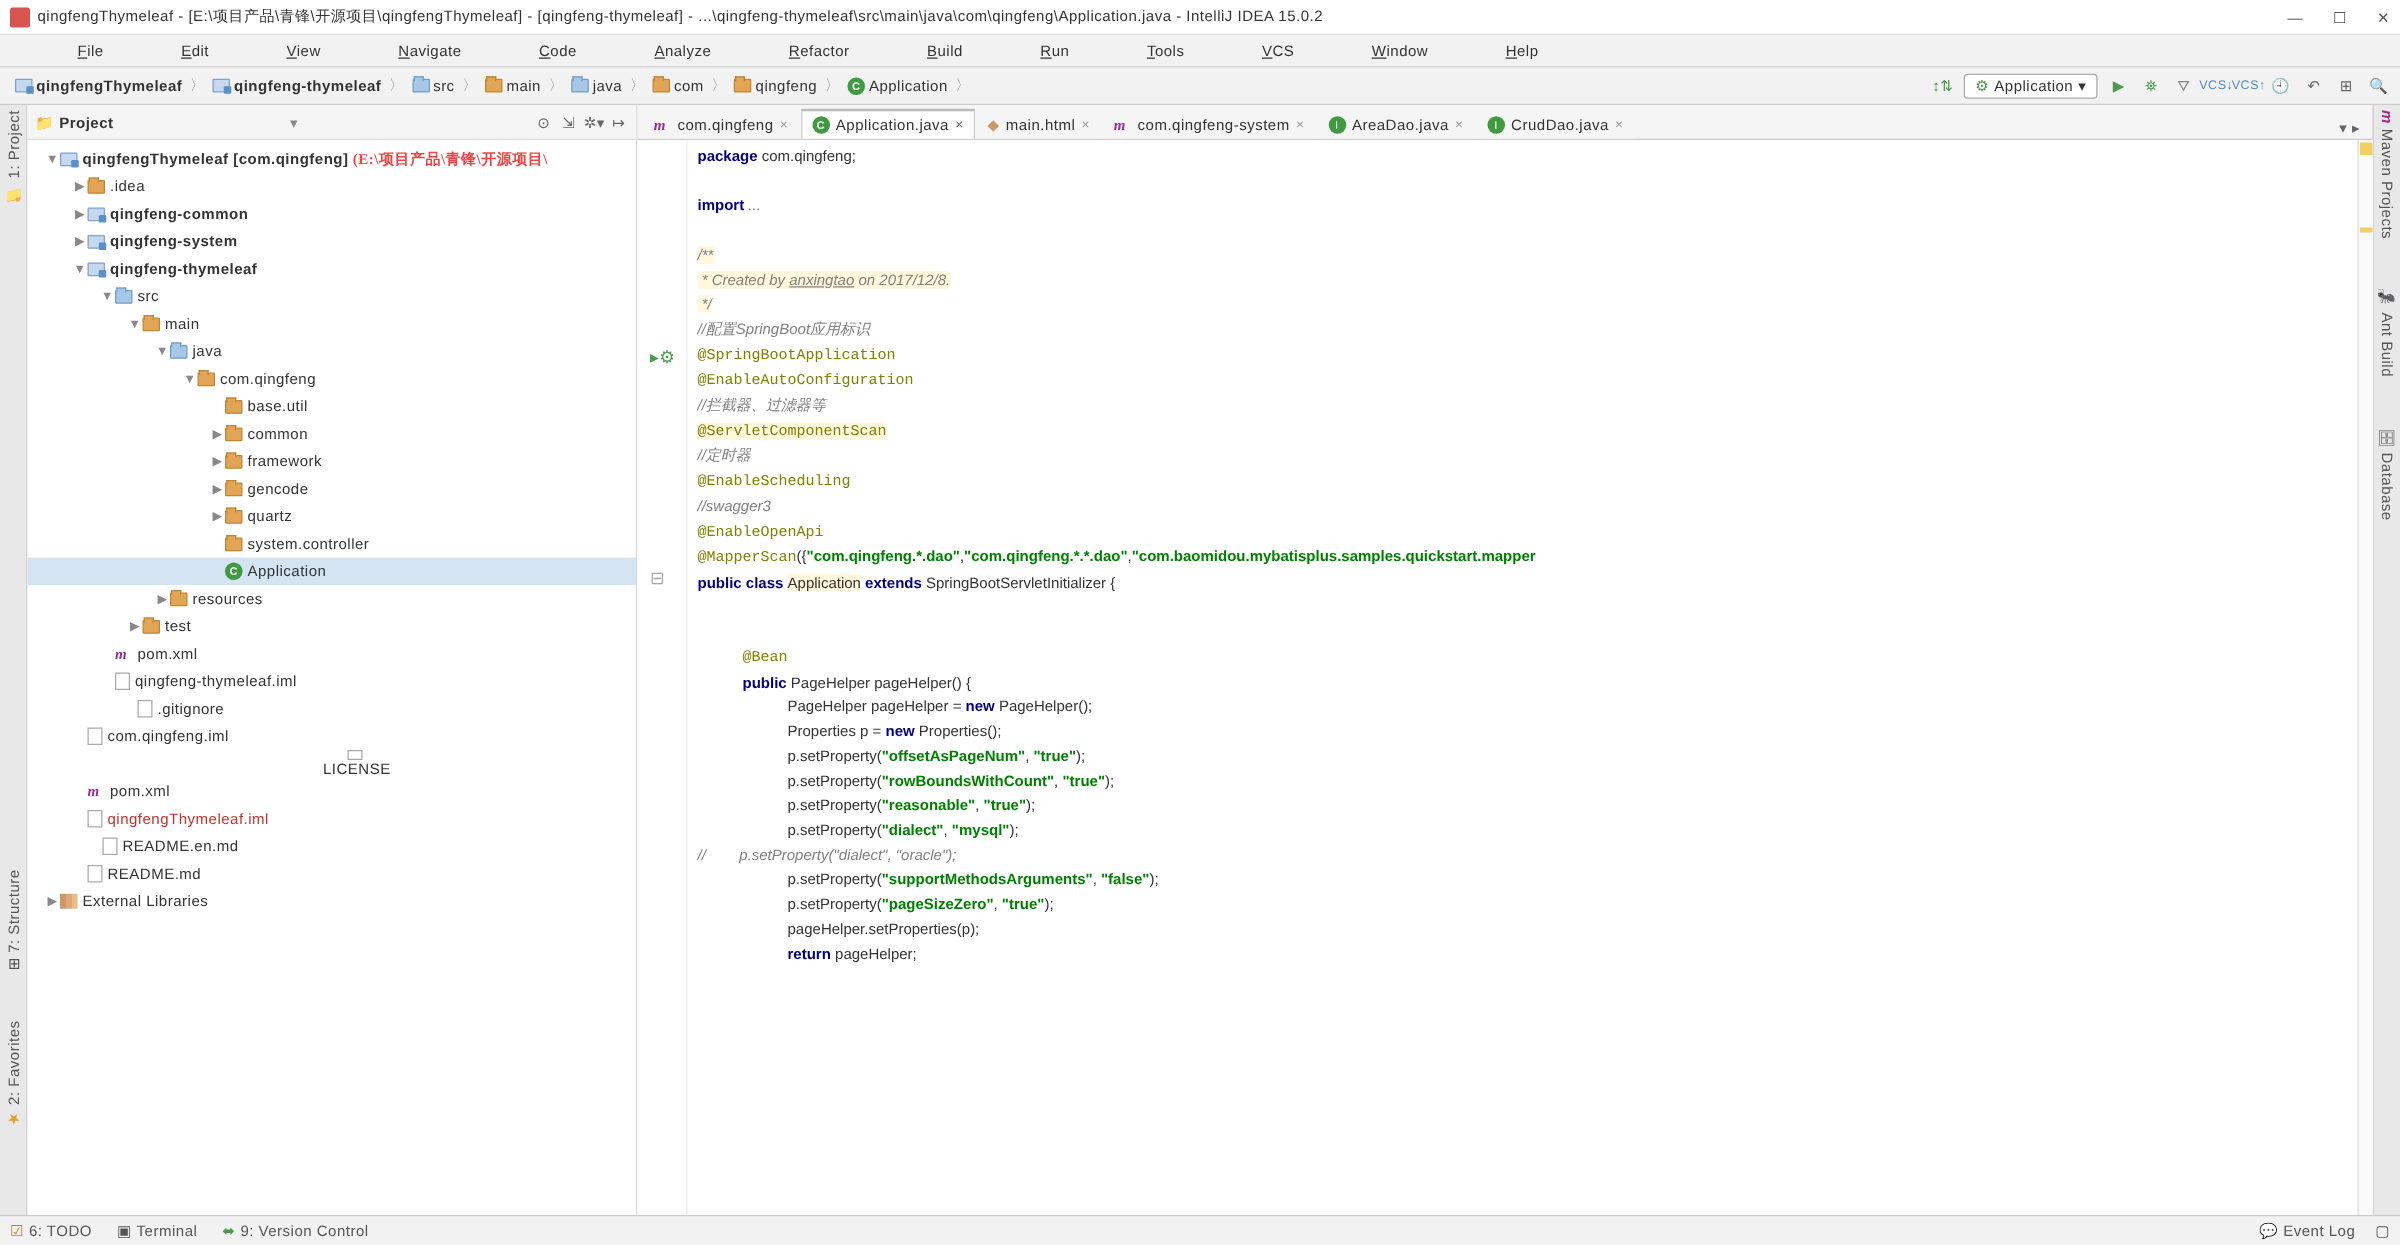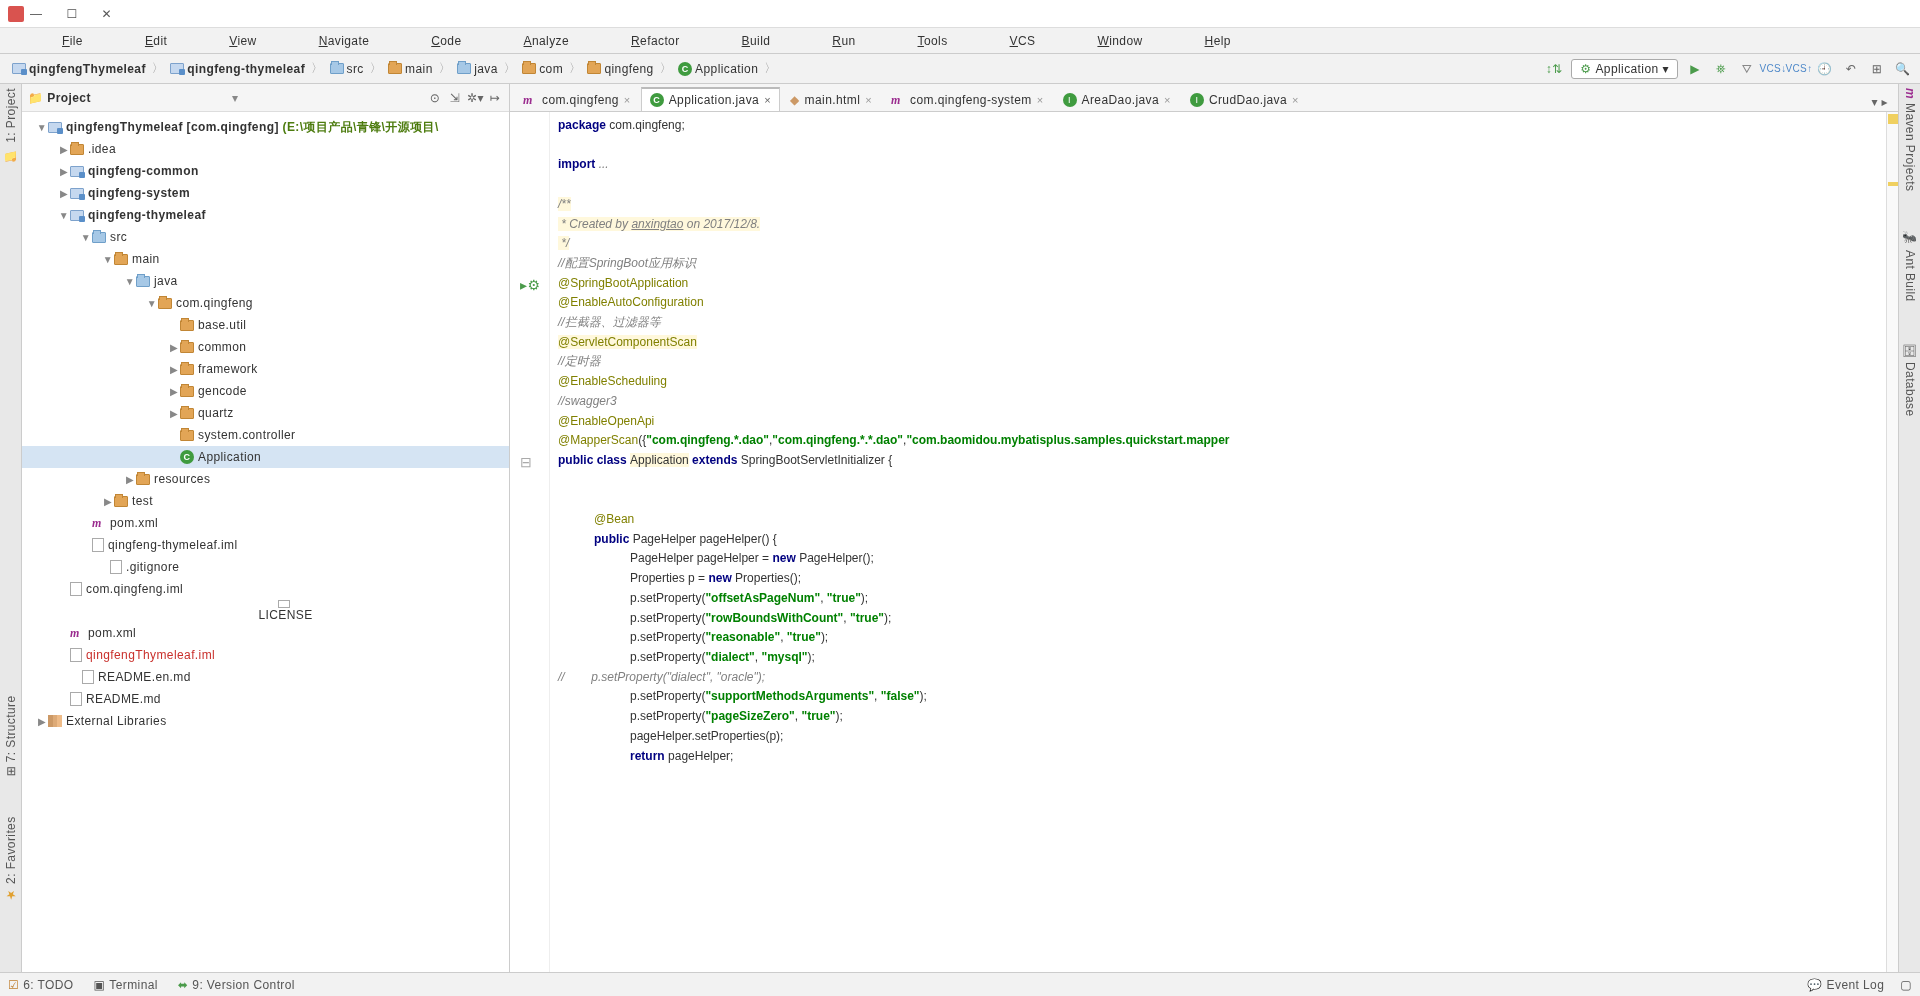--- a/index.html
+++ b/index.html
@@ -27,59 +27,60 @@
 .leftstrip .tool { writing-mode: vertical-rl; transform: rotate(180deg); font-size:11px; color:#555; display:flex; align-items:center; gap:4px; }
 .projectpane { width:488px; background:#fff; border-right:1px solid #ccc; display:flex; flex-direction:column; min-height:0; }
 .panehead { height:28px; background:#f5f5f5; border-bottom:1px solid #ddd; display:flex; align-items:center; padding:0 6px; gap:4px; }
 .panehead .title { flex:1; font-weight:bold; }
 .panehead .ic { width:16px; text-align:center; color:#666; cursor:default; }
 .tree { flex:1; overflow:auto; padding:4px 0; }
 .tree-row { display:flex; align-items:center; height:22px; white-space:nowrap; cursor:default; }
 .tree-row .arrow { width:12px; text-align:center; color:#888; font-size:10px; }
 .tree-row .noarrow { width:12px; }
 .tree-row .lbl { margin-left:4px; }
-.tree-row .gray { color:#4d7c0f; }
+.tree-row .gray { color:#ef4444;font-family:Liberation Serif, serif; }
 .tree-row .red { color:#c9302c; }
 .tree-row.bold .lbl { font-weight:bold; }
 .file-icon { display:inline-block; width:12px; height:14px; background:#fff; border:1px solid #aaa; }
 .m-icon { display:inline-block; width:14px; height:14px; color:#9b2d8f; font-weight:bold; font-style:italic; font-family:serif; }
 .c-icon { display:inline-block; width:14px; height:14px; border-radius:50%; background:#3f9b3f; color:#fff; font-size:9px; line-height:14px; text-align:center; font-weight:bold; }
 .i-icon { display:inline-block; width:14px; height:14px; border-radius:50%; background:#3f9b3f; color:#fff; font-size:9px; line-height:14px; text-align:center; }
 .lib-icon { display:inline-block; width:14px; height:12px; background:linear-gradient(to right,#c96 33%,#da7 33% 66%,#eb8 66%); }
 .editor { flex:1; display:flex; flex-direction:column; min-width:0; }
 .tabs { height:28px; background:#f5f5f5; border-bottom:1px solid #ccc; display:flex; align-items:flex-end; padding:0 4px; overflow:hidden; }
 .tab { display:flex; align-items:center; gap:5px; padding:4px 8px; border:1px solid transparent; border-bottom:none; background:#f5f5f5; cursor:default; margin-right:1px; }
 .tab.active { background:#fff; border-color:#ccc; border-top:2px solid #bbb; }
 .tab .close { color:#999; font-size:11px; }
 .tab.active .close { color:#666; }
 .tabs .more { margin-left:auto; padding:2px 6px; color:#666; }
 .code { flex:1; background:#fff; display:flex; min-height:0; position:relative; }
 .gutter { width:40px; background:#fff; border-right:1px solid #eee; position:relative; }
 .gutter .gic { position:absolute; left:10px; font-size:14px; }
 .codebody { flex:1; font-family:"Consolas","Courier New",monospace; font-size:15px; line-height:19.7px; padding:4px 0 0 8px; white-space:pre; overflow:hidden; letter-spacing:0; }
 .kw { color:#000080; font-weight:bold; }
 .str { color:#008000; font-weight:bold; }
-.ann { color:#808000; }
+.ann { color:#808000;font-family:Liberation Mono, monospace; }
 .cmt { color:#808080; font-style:italic; }
 .doc { color:#808080; font-style:italic; }
 .doctag { color:#808080; font-style:italic; text-decoration:underline; }
 .hl-def { background:#fff8dc; }
 .marker { width:12px; border-left:1px solid #ddd; background:#f9f9f9; position:relative; }
 .marker .m { position:absolute; left:1px; width:10px; height:4px; }
 .rightstrip { width:22px; background:#e8e8e8; border-left:1px solid #ccc; display:flex; flex-direction:column; align-items:center; padding-top:4px; gap:40px; }
 .rightstrip .tool { writing-mode: vertical-rl; font-size:11px; color:#555; display:flex; align-items:center; gap:4px; }
 .statusbar { height:24px; background:#f2f2f2; border-top:1px solid #ccc; display:flex; align-items:center; padding:0 8px; gap:20px; }
 .statusbar .right { margin-left:auto; display:flex; align-items:center; gap:16px; }
 .statusbar .item { display:flex; align-items:center; gap:4px; color:#555; cursor:default; }
 </style>
 </head>
 <body>
 
 <div class="titlebar">
   <div class="icon"></div>
+  <div class="title">qingfengThymeleaf - [E:\项目产品\青锋\开源项目\qingfengThymeleaf] - [qingfeng-thymeleaf] - ...\qingfeng-thymeleaf\src\main\java\com\qingfeng\Application.java - IntelliJ IDEA 15.0.2</div>
   <div class="winbtns">
     <span>―</span>
     <span>☐</span>
     <span>✕</span>
   </div>
 </div>
 
 <div class="menubar" id="menubar">
     <span><u>F</u>ile</span>
     <span><u>E</u>dit</span>

